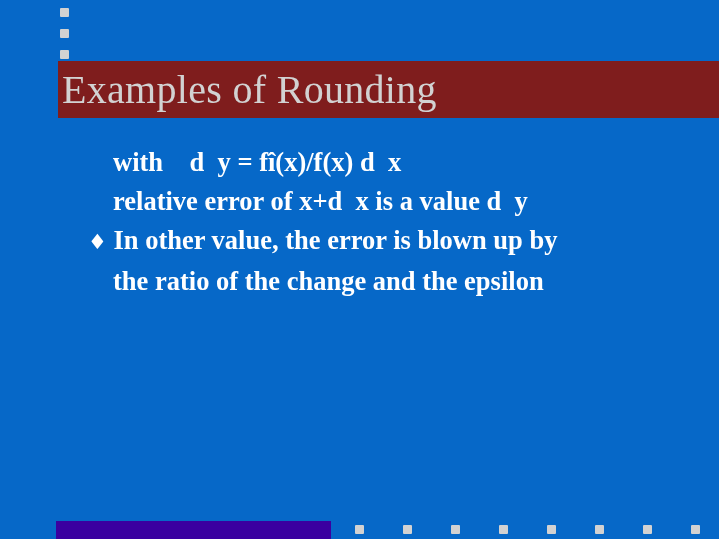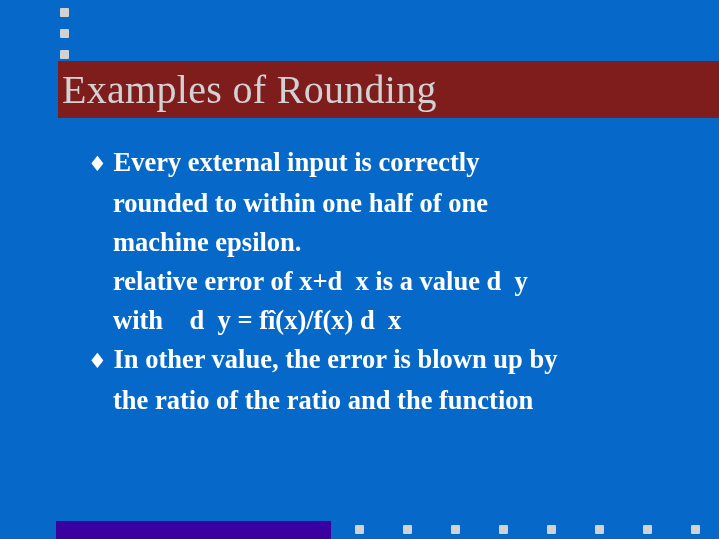--- a/index.html
+++ b/index.html
@@ -128,34 +128,29 @@
     <span class="dot"></span>
     <span class="dot"></span>
   </div>
 
   <div class="title-band">
     <div class="title-text">Examples of Rounding</div>
   </div>
 
   <div class="body">
 
-    <div class="bullet-item">
-      <span class="bullet-line first"><span class="diamond">♦</span><span> Every external input is correctly</span></span>
-      <span class="bullet-line cont">rounded to within one half of one</span>
-      <span class="bullet-line cont">machine epsilon.</span>
-    </div>
 
     <div class="bullet-item">
+      <span class="bullet-line cont">with    d  y = fî(x)/f(x) d  x</span>
       <span class="bullet-line cont">relative error of x+d  x is a value d  y</span>
-      <span class="bullet-line cont">with    d  y = fî(x)/f(x) d  x</span>
     </div>
 
     <div class="bullet-item">
       <span class="bullet-line first"><span class="diamond">♦</span><span> In other value, the error is blown up by</span></span>
-      <span class="bullet-line cont">the ratio of the ratio and the function</span>
+      <span class="bullet-line cont">the ratio of the change and the epsilon</span>
     </div>
 
   </div>
 
   <div class="bottom-bar"></div>
 
   <div class="dot-row">
     <span class="dot"></span>
     <span class="dot"></span>
     <span class="dot"></span>

